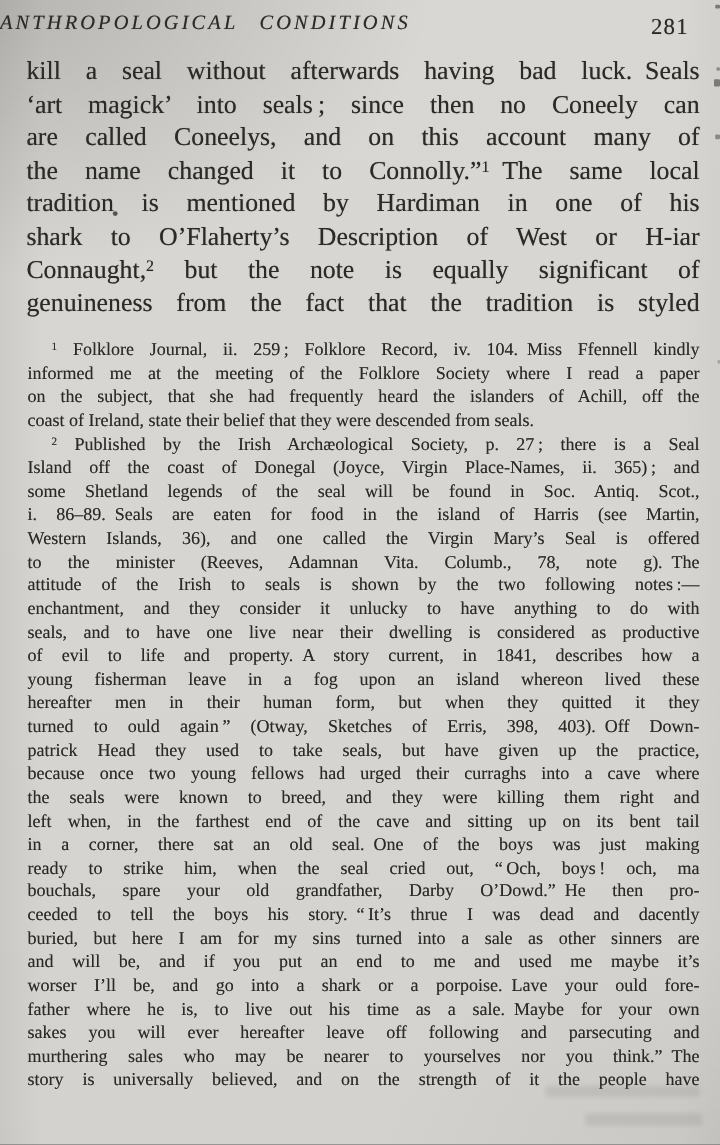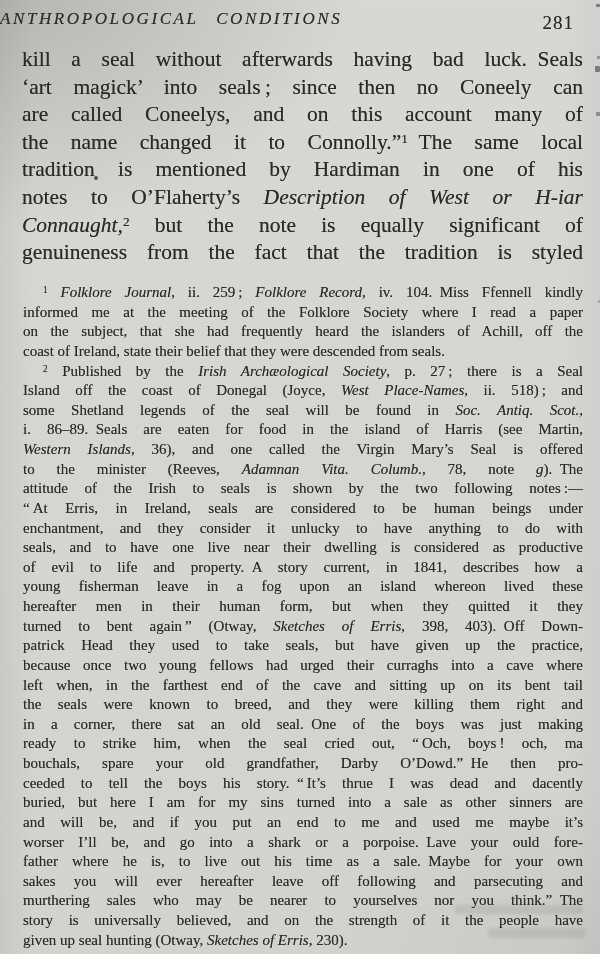--- a/index.html
+++ b/index.html
@@ -67,21 +67,21 @@
   }
   .fn-line {
     font-size: 15px;
     line-height: 19.62px;
     text-align: justify;
     text-align-last: justify;
     text-shadow: 0 0 0.5px rgba(42,42,39,0.55);
   }
   .fn-line.last-line { text-align-last: left; }
   .fn-line.indent { text-indent: 20px; }
-  .it { font-style: italic; }
+  .it { }
   .sup {
     font-size: 62%;
     position: relative;
     top: -0.42em;
     line-height: 0;
   }
   
   .speck {
     position: absolute;
     background: #4c4c48;
@@ -122,60 +122,58 @@
     <span class="running-title">ANTHROPOLOGICAL CONDITIONS</span>
     <span class="page-number">281</span>
   </div>
 
   <main class="body-text" id="bodyLines">
       <div class="body-line"><span>kill a seal without afterwards having bad luck. Seals</span></div>
       <div class="body-line"><span>‘art magick’ into seals ; since then no Coneely can</span></div>
       <div class="body-line"><span>are called Coneelys, and on this account many of</span></div>
       <div class="body-line"><span>the name changed it to Connolly.”</span><span class="sup">1</span><span> The same local</span></div>
       <div class="body-line"><span>tradition is mentioned by Hardiman in one of his</span></div>
-      <div class="body-line"><span>notes to O’Flaherty’s </span><span class="it">Description of West or H-iar</span></div>
+      <div class="body-line"><span>shark to O’Flaherty’s </span><span class="it">Description of West or H-iar</span></div>
       <div class="body-line"><span class="it">Connaught,</span><span class="sup">2</span><span> but the note is equally significant of</span></div>
       <div class="body-line"><span>genuineness from the fact that the tradition is styled</span></div>
     </main>
 
   <section class="footnotes" id="footnoteLines">
       <div class="fn-line indent"><span class="sup">1</span><span> </span><span class="it">Folklore Journal</span><span>, ii. 259 ; </span><span class="it">Folklore Record</span><span>, iv. 104. Miss Ffennell kindly</span></div>
       <div class="fn-line"><span>informed me at the meeting of the Folklore Society where I read a paper</span></div>
       <div class="fn-line"><span>on the subject, that she had frequently heard the islanders of Achill, off the</span></div>
       <div class="fn-line last-line"><span>coast of Ireland, state their belief that they were descended from seals.</span></div>
       <div class="fn-line indent"><span class="sup">2</span><span> Published by the </span><span class="it">Irish Archæological Society</span><span>, p. 27 ; there is a Seal</span></div>
-      <div class="fn-line"><span>Island off the coast of Donegal (Joyce, </span><span class="it">West Place-Names</span><span>, ii. 518) ; and</span></div>
+      <div class="fn-line"><span>Island off the coast of Donegal (Joyce, </span><span class="it">Virgin Place-Names</span><span>, ii. 365) ; and</span></div>
       <div class="fn-line"><span>some Shetland legends of the seal will be found in </span><span class="it">Soc. Antiq. Scot.</span><span>,</span></div>
       <div class="fn-line"><span>i. 86–89. Seals are eaten for food in the island of Harris (see Martin,</span></div>
       <div class="fn-line"><span class="it">Western Islands</span><span>, 36), and one called the Virgin Mary’s Seal is offered</span></div>
       <div class="fn-line"><span>to the minister (Reeves, </span><span class="it">Adamnan Vita. Columb.</span><span>, 78, note </span><span class="it">g</span><span>). The</span></div>
       <div class="fn-line"><span>attitude of the Irish to seals is shown by the two following notes :—</span></div>
-      <div class="fn-line"><span>“ At Erris, in Ireland, seals are considered to be human beings under</span></div>
       <div class="fn-line"><span>enchantment, and they consider it unlucky to have anything to do with</span></div>
       <div class="fn-line"><span>seals, and to have one live near their dwelling is considered as productive</span></div>
       <div class="fn-line"><span>of evil to life and property. A story current, in 1841, describes how a</span></div>
       <div class="fn-line"><span>young fisherman leave in a fog upon an island whereon lived these</span></div>
       <div class="fn-line"><span>hereafter men in their human form, but when they quitted it they</span></div>
-      <div class="fn-line"><span>turned to bent again ” (Otway, </span><span class="it">Sketches of Erris</span><span>, 398, 403). Off Down-</span></div>
+      <div class="fn-line"><span>turned to ould again ” (Otway, </span><span class="it">Sketches of Erris</span><span>, 398, 403). Off Down-</span></div>
       <div class="fn-line"><span>patrick Head they used to take seals, but have given up the practice,</span></div>
       <div class="fn-line"><span>because once two young fellows had urged their curraghs into a cave where</span></div>
+      <div class="fn-line"><span>the seals were known to breed, and they were killing them right and</span></div>
       <div class="fn-line"><span>left when, in the farthest end of the cave and sitting up on its bent tail</span></div>
-      <div class="fn-line"><span>the seals were known to breed, and they were killing them right and</span></div>
       <div class="fn-line"><span>in a corner, there sat an old seal. One of the boys was just making</span></div>
       <div class="fn-line"><span>ready to strike him, when the seal cried out, “ Och, boys ! och, ma</span></div>
       <div class="fn-line"><span>bouchals, spare your old grandfather, Darby O’Dowd.” He then pro-</span></div>
       <div class="fn-line"><span>ceeded to tell the boys his story. “ It’s thrue I was dead and dacently</span></div>
       <div class="fn-line"><span>buried, but here I am for my sins turned into a sale as other sinners are</span></div>
       <div class="fn-line"><span>and will be, and if you put an end to me and used me maybe it’s</span></div>
       <div class="fn-line"><span>worser I’ll be, and go into a shark or a porpoise. Lave your ould fore-</span></div>
       <div class="fn-line"><span>father where he is, to live out his time as a sale. Maybe for your own</span></div>
       <div class="fn-line"><span>sakes you will ever hereafter leave off following and parsecuting and</span></div>
       <div class="fn-line"><span>murthering sales who may be nearer to yourselves nor you think.” The</span></div>
       <div class="fn-line"><span>story is universally believed, and on the strength of it the people have</span></div>
-      <div class="fn-line last-line"><span>given up seal hunting (Otway, </span><span class="it">Sketches of Erris</span><span>, 230).</span></div>
     </section>
 
   <div class="speck s1"></div>
   <div class="speck s2"></div>
   <div class="speck s3"></div>
   <div class="speck s4"></div>
   <div class="speck s5"></div>
   <div class="ink-dot"></div>
   <div class="ghost g1"></div>
   <div class="ghost g2"></div>

